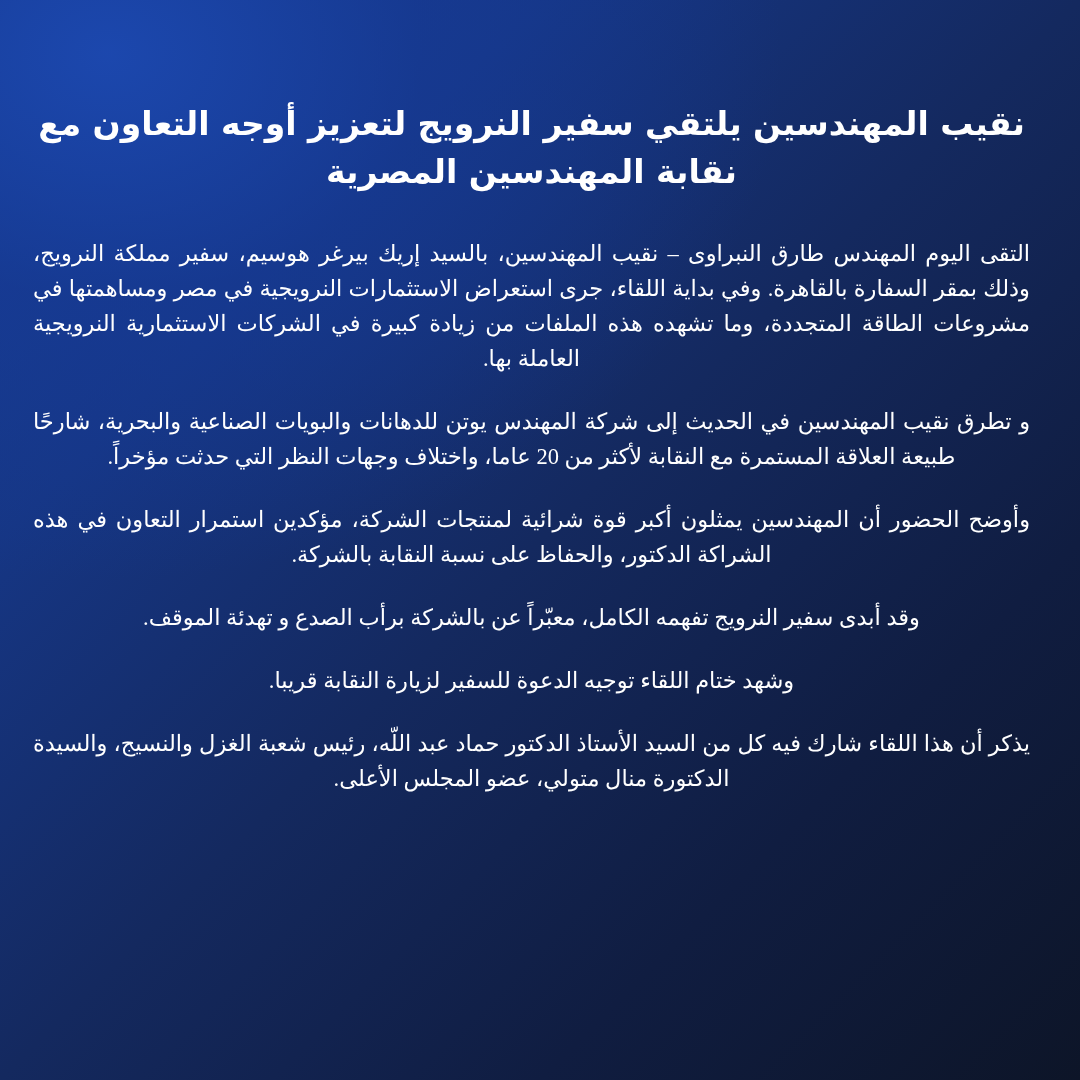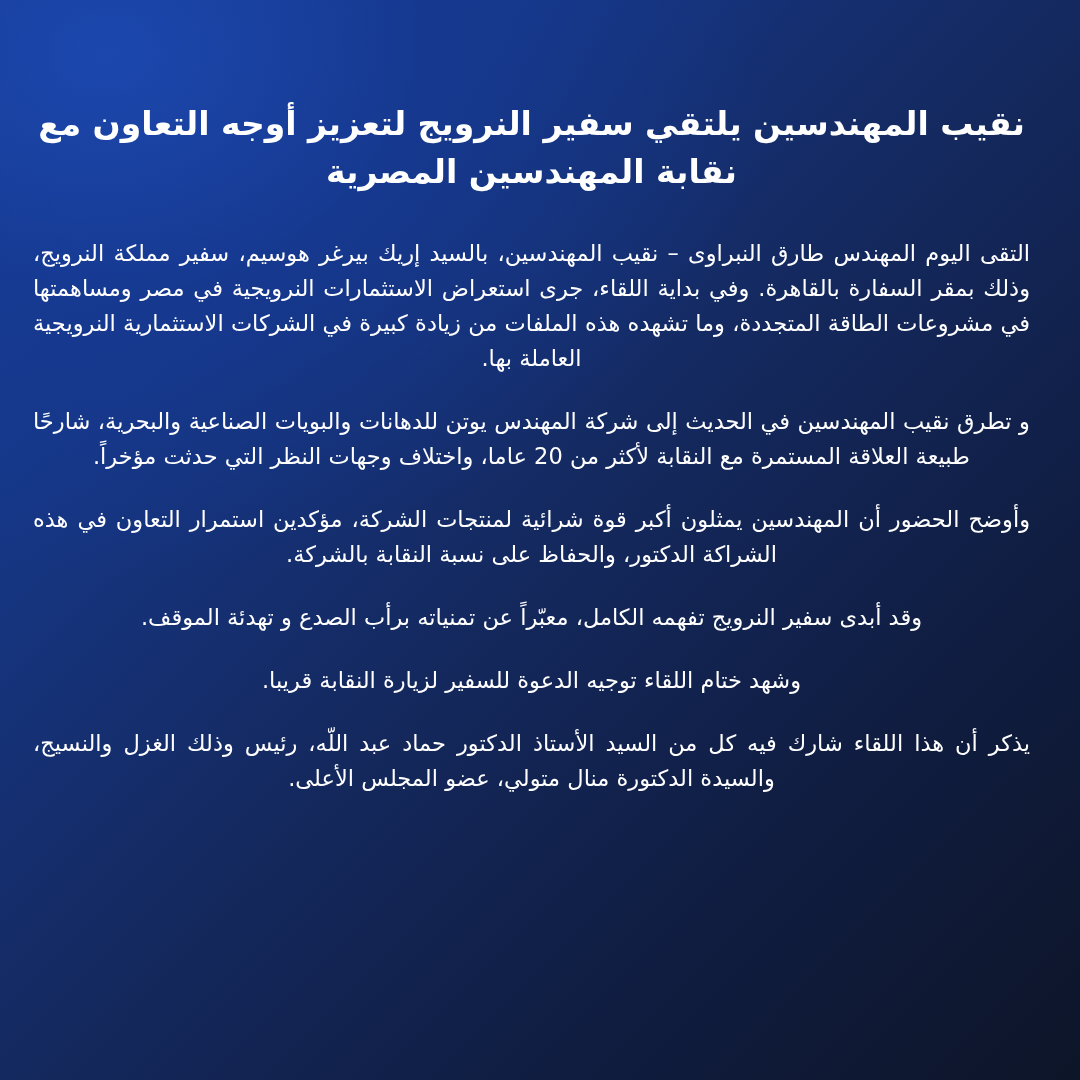--- a/index.html
+++ b/index.html
@@ -31,31 +31,32 @@
       line-height: 48px;
       margin: 0 0 40px 0;
       letter-spacing: 0.2px;
     }
     .para {
       text-align: justify;
       text-align-last: center;
       font-size: 22.5px;
       line-height: 35px;
       margin: 0 0 28px 0;
+      font-family: Liberation Serif, serif;
     }
     .para.p-short {
       text-align: center;
       margin-top: 8px;
     }
   </style>
 </head>
 <body>
 
 <div class="page">
   <h1 class="headline">نقيب المهندسين يلتقي سفير النرويج لتعزيز أوجه التعاون مع نقابة المهندسين المصرية</h1>
 
   <p class="para">التقى اليوم المهندس طارق النبراوى – نقيب المهندسين، بالسيد إريك بيرغر هوسيم، سفير مملكة النرويج، وذلك بمقر السفارة بالقاهرة. وفي بداية اللقاء، جرى استعراض الاستثمارات النرويجية في مصر ومساهمتها في مشروعات الطاقة المتجددة، وما تشهده هذه الملفات من زيادة كبيرة في الشركات الاستثمارية النرويجية العاملة بها.</p>
   <p class="para">و تطرق نقيب المهندسين في الحديث إلى شركة المهندس يوتن للدهانات والبويات الصناعية والبحرية، شارحًا طبيعة العلاقة المستمرة مع النقابة لأكثر من 20 عاما، واختلاف وجهات النظر التي حدثت مؤخراً.</p>
   <p class="para">وأوضح الحضور أن المهندسين يمثلون أكبر قوة شرائية لمنتجات الشركة، مؤكدين استمرار التعاون في هذه الشراكة الدكتور، والحفاظ على نسبة النقابة بالشركة.</p>
-  <p class="para">وقد أبدى سفير النرويج تفهمه الكامل، معبّراً عن تمنياته برأب الصدع و تهدئة الموقف.</p>
+  <p class="para">وقد أبدى سفير النرويج تفهمه الكامل، معبّراً عن بالشركة برأب الصدع و تهدئة الموقف.</p>
   <p class="para p-short">وشهد ختام اللقاء توجيه الدعوة للسفير لزيارة النقابة قريبا.</p>
-  <p class="para">يذكر أن هذا اللقاء شارك فيه كل من السيد الأستاذ الدكتور حماد عبد اللّه، رئيس وذلك الغزل والنسيج، والسيدة الدكتورة منال متولي، عضو المجلس الأعلى.</p>
+  <p class="para">يذكر أن هذا اللقاء شارك فيه كل من السيد الأستاذ الدكتور حماد عبد اللّه، رئيس شعبة الغزل والنسيج، والسيدة الدكتورة منال متولي، عضو المجلس الأعلى.</p>
 </div>
 
 </body></html>

